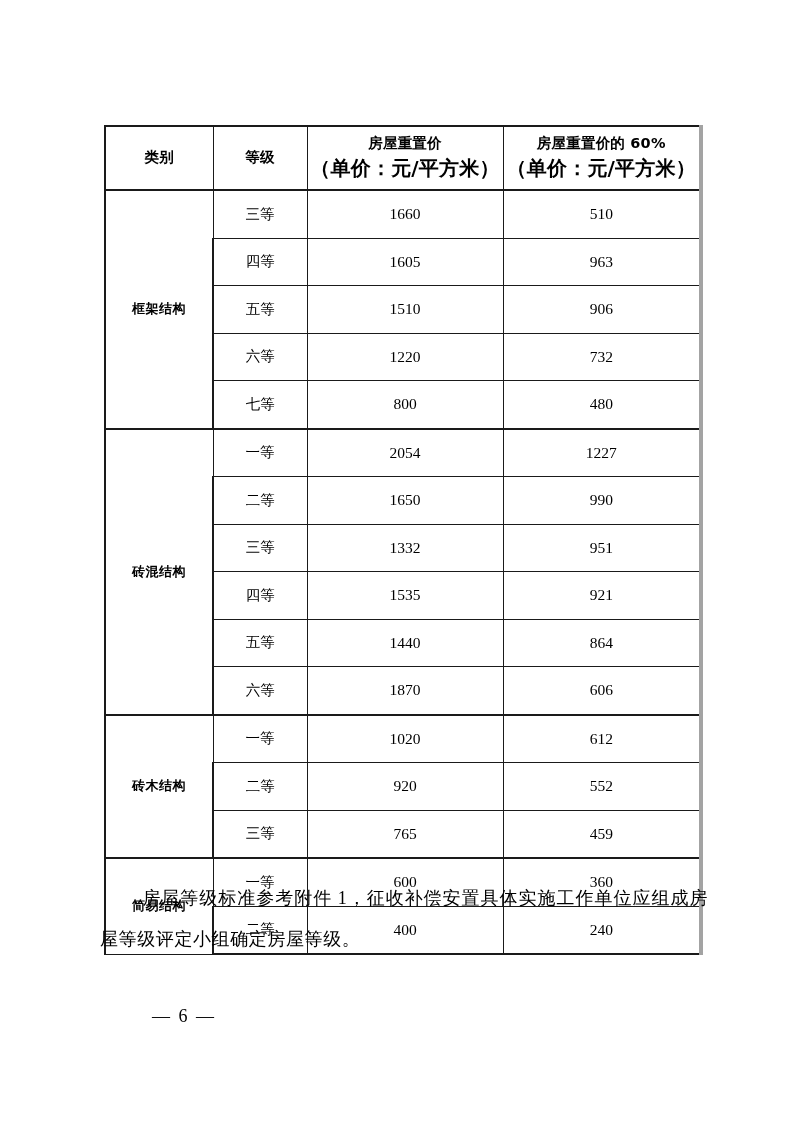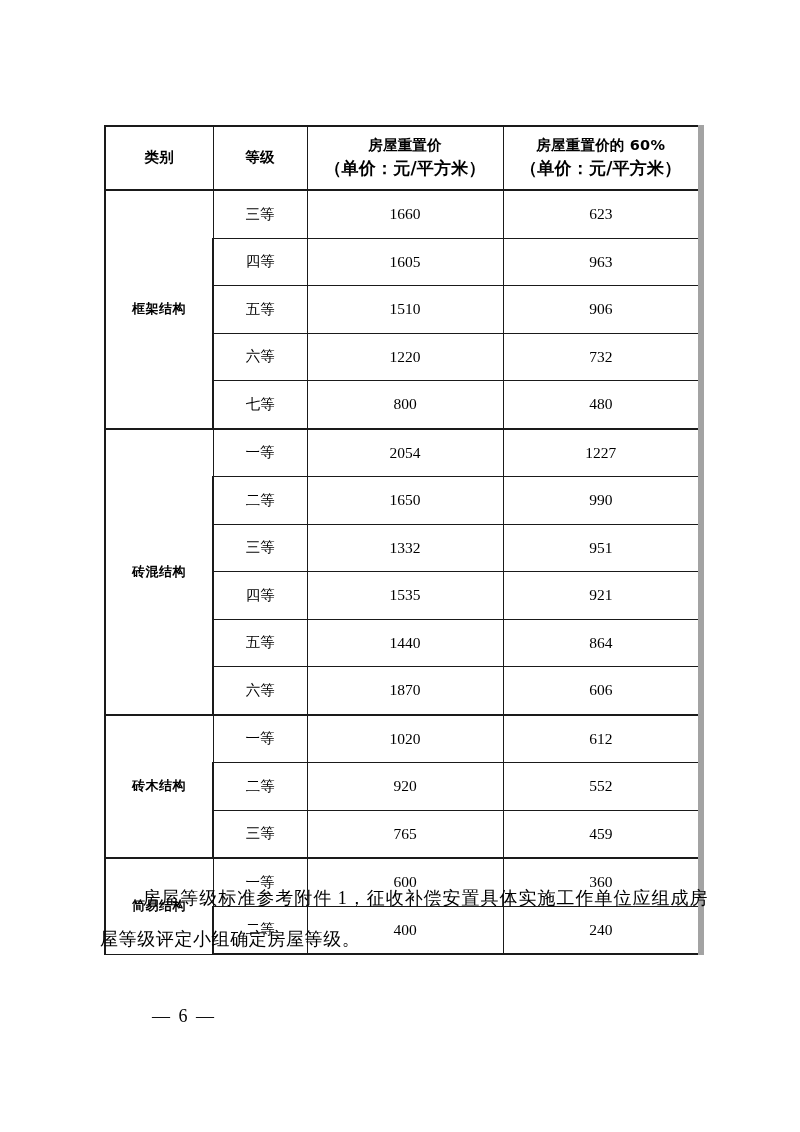--- a/index.html
+++ b/index.html
@@ -51,21 +51,21 @@
   .hdr-row td {
     height: 62px;
     line-height: 1.45;
     font-family: "DejaVu Sans", "Liberation Sans", sans-serif;
     font-weight: bold;
     font-size: 14.5px;
     letter-spacing: 0.2px;
   }
   .hdr-row td .sub {
     display: block;
-    font-size: 17px;
+    font-size: 20px;
     font-weight: bold;
   }
 
   .data-row td {
     height: 46.5px;
     font-size: 15px;
   }
   .data-row td.grade {
     font-family: "Liberation Serif", "DejaVu Serif", serif;
     font-size: 14.5px;
@@ -85,21 +85,21 @@
   .group-top td {
     border-top: 2px solid #1a1a1a;
   }
   .comp-table tr:last-child td {
     border-bottom: 2px solid #1a1a1a;
   }
   .hdr-row td {
     border-top: 2px solid #1a1a1a;
   }
   .comp-table td:first-child { border-left: 2px solid #1a1a1a; }
-  .comp-table td:last-child  { border-right: 6px solid #a3a3a3; }
+  .comp-table td:last-child  { border-right: 4px solid #a3a3a3; }
 
   
   .body-text {
     position: absolute;
     left: 100px;
     width: 608px;
     font-family: "Liberation Serif", "DejaVu Serif", serif;
     font-size: 18px;
     line-height: 41px;
     letter-spacing: 0.6px;
@@ -143,21 +143,21 @@
         <tr class="hdr-row">
           <td><span>类别</span></td>
           <td><span>等级</span></td>
           <td><span>房屋重置价</span><span class="sub">（单价：元/平方米）</span></td>
           <td><span>房屋重置价的 60%</span><span class="sub">（单价：元/平方米）</span></td>
         </tr>
         <tr class="data-row group-top">
           <td class="cat" rowspan="5">框架结构</td>
           <td class="grade">三等</td>
           <td class="num">1660</td>
-          <td class="num">623</td>
+          <td class="num">510</td>
         </tr>
         <tr class="data-row">
           <td class="grade">四等</td>
           <td class="num">1605</td>
           <td class="num">963</td>
         </tr>
         <tr class="data-row">
           <td class="grade">五等</td>
           <td class="num">1510</td>
           <td class="num">906</td>

